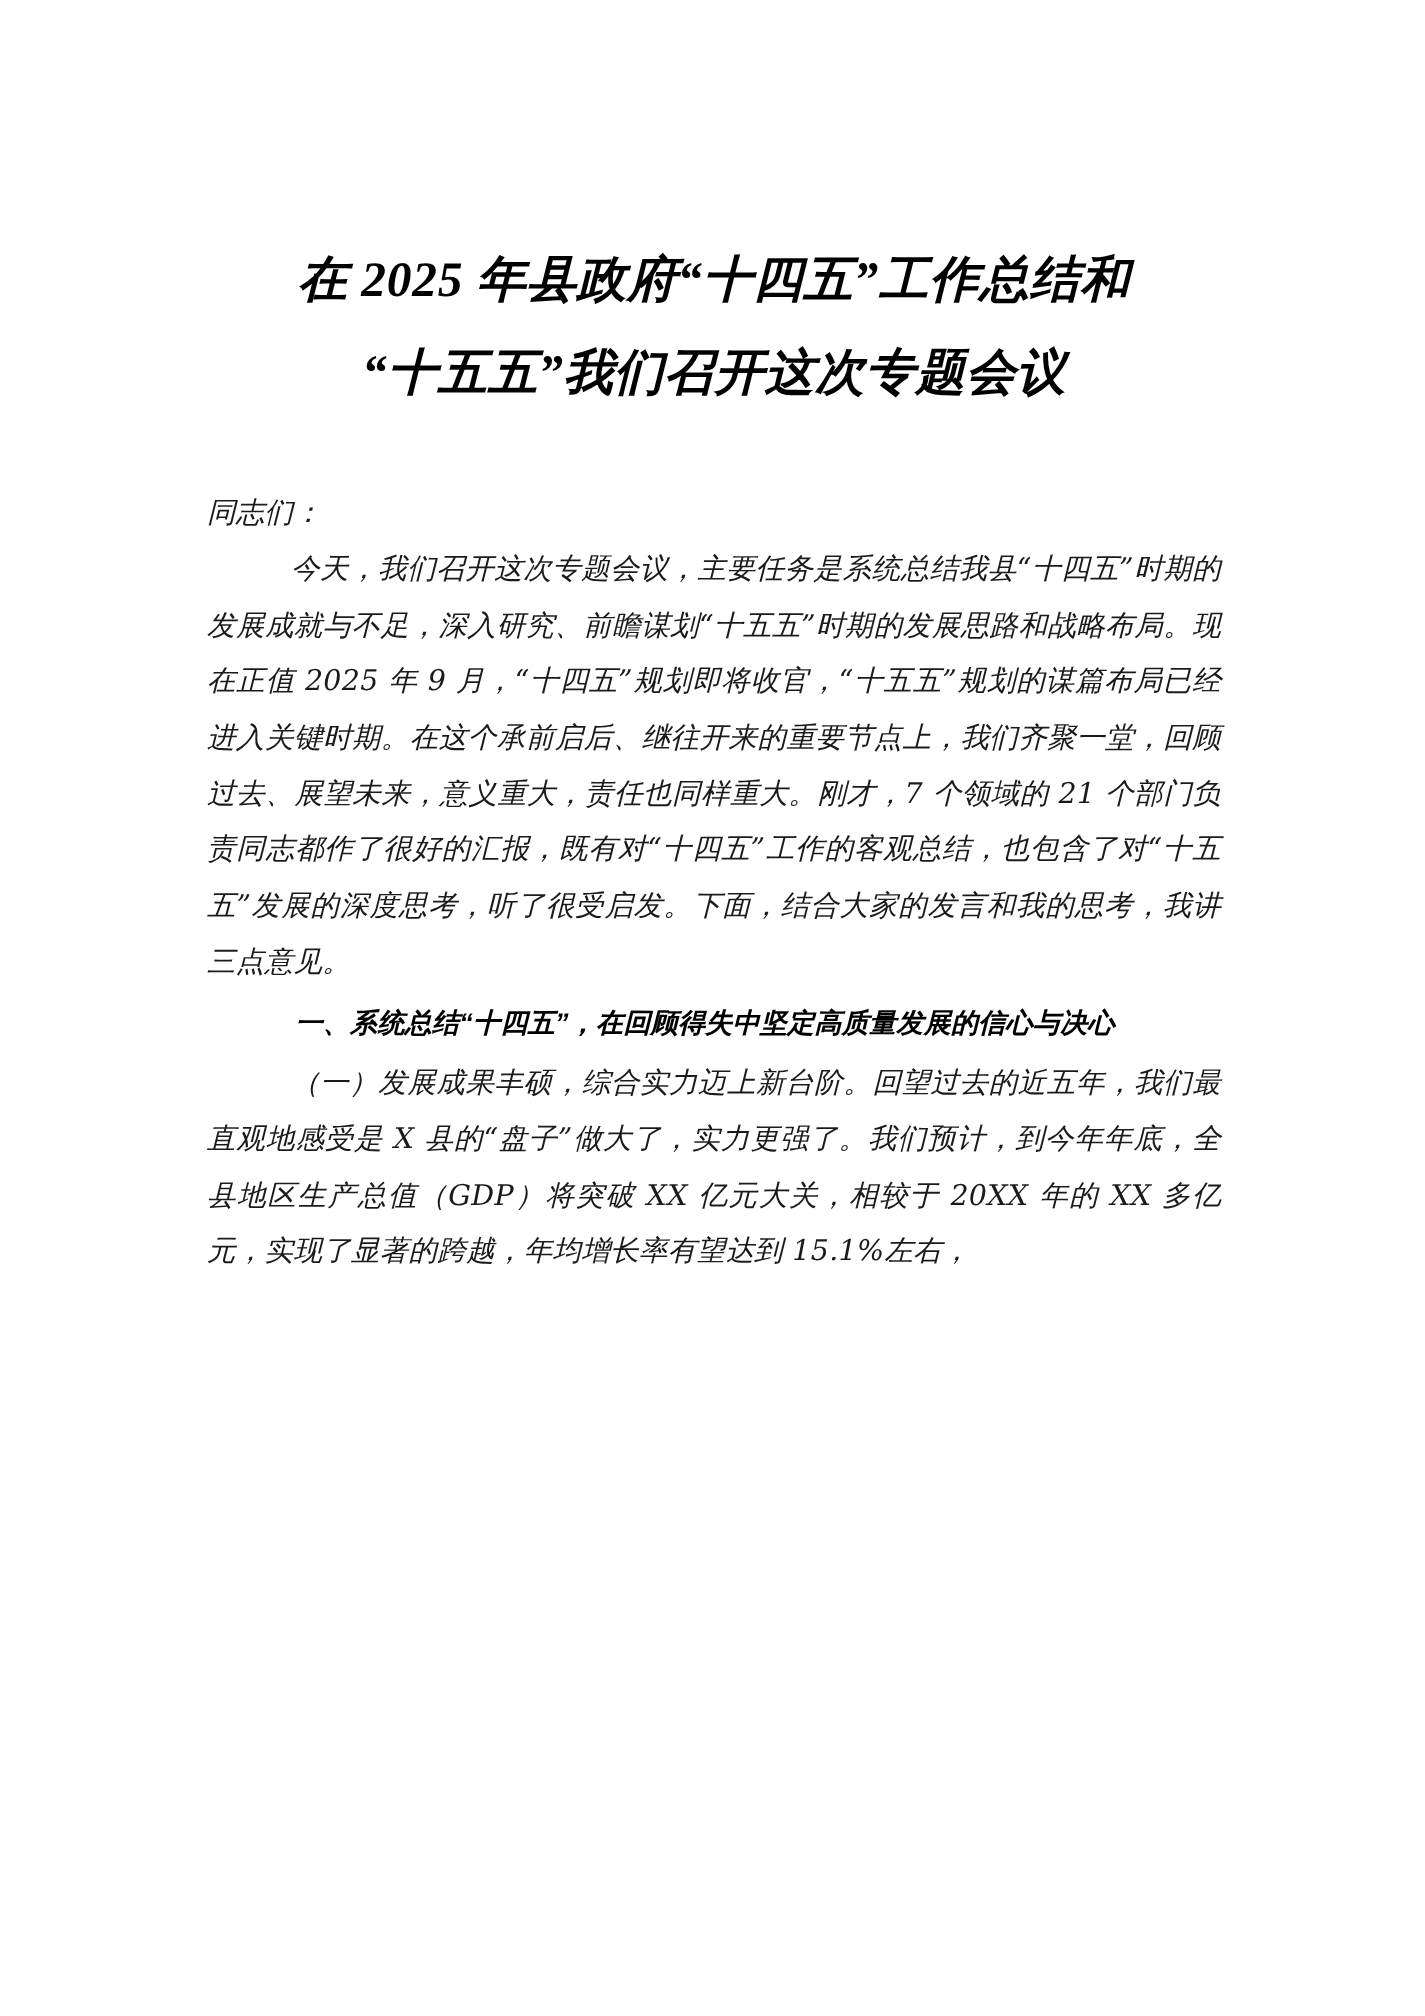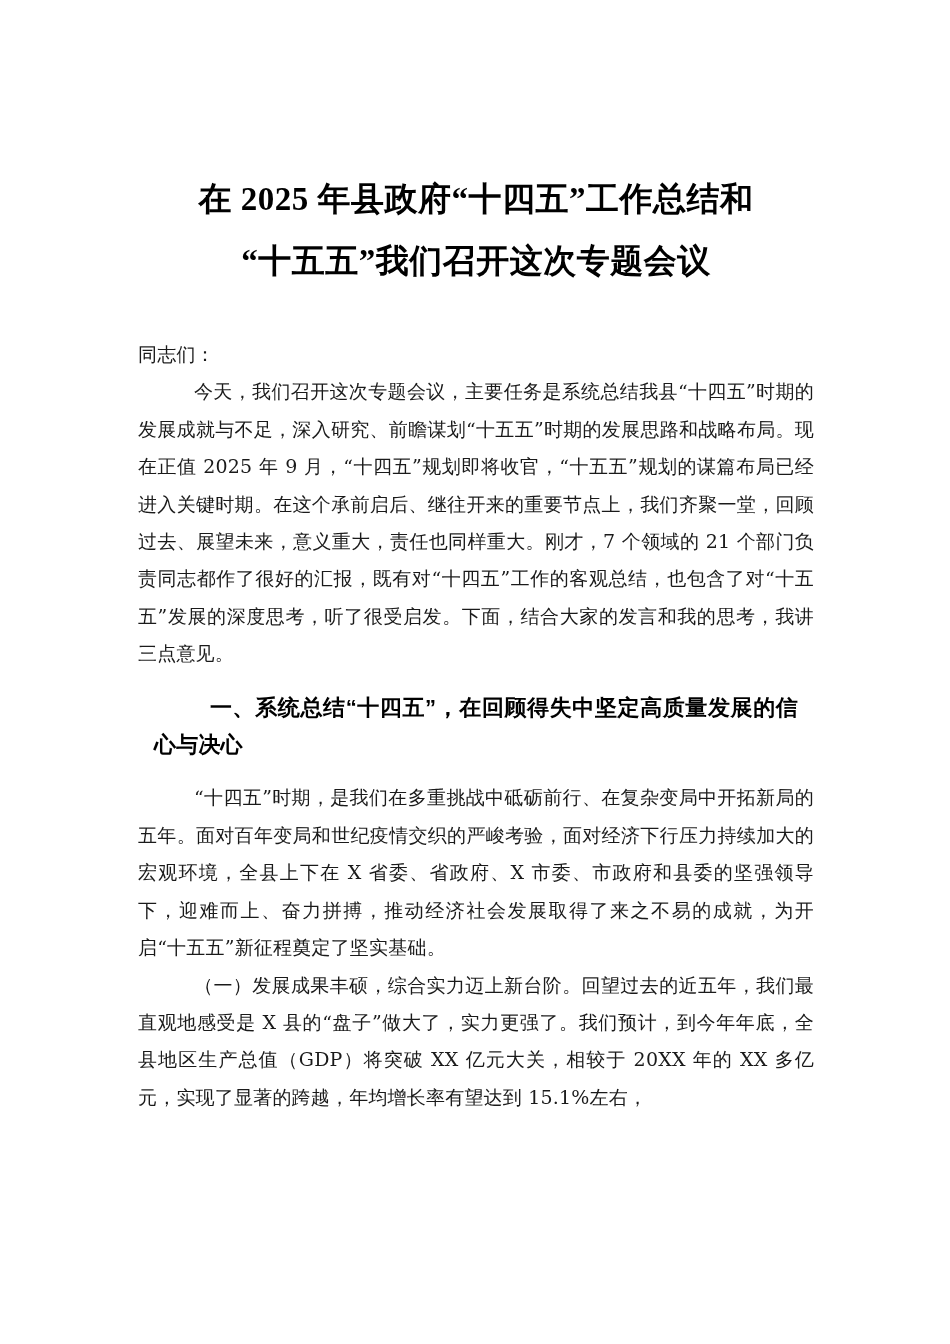--- a/index.html
+++ b/index.html
@@ -18,22 +18,23 @@
     position: relative;
     width: 950px;
     height: 1344px;
     background: #ffffff;
     box-sizing: border-box;
     padding: 0;
   }
   .content {
     position: absolute;
     left: 138px;
-    top: 16px;
+    top: 4px;
     width: 676px;
+    font-style: italic;
   }
 
   
   .doc-title {
     margin: 0;
     padding-top: 152px;
     text-align: center;
     font-family: "Liberation Serif", "DejaVu Serif", serif;
     font-weight: bold;
     font-size: 33px;
@@ -63,24 +64,24 @@
   }
   p.indent {
     text-indent: 56px;
   }
   p.salutation {
     text-indent: 0;
   }
 
   
   p.heading1 {
-    margin: 16px;
+    margin: 3px;
     font-family: "Liberation Sans", "DejaVu Sans", sans-serif;
     font-weight: bold;
-    font-size: 22px;
+    font-size: 18px;
     line-height: 37.4px;
     text-indent: 56px;
     text-align: justify;
     text-justify: inter-ideograph;
     letter-spacing: 0.2px;
     color: #000000;
   }
 </style>
 </head>
 <body>
@@ -90,18 +91,17 @@
 
     <h1 class="doc-title">
       <span class="tline">在 2025 年县政府“十四五”工作总结和</span>
       <span class="tline">“十五五”我们召开这次专题会议</span>
     </h1>
 
     <div class="body-block">
       <p class="para salutation">同志们：</p>
       <p class="para indent">今天，我们召开这次专题会议，主要任务是系统总结我县“十四五”时期的发展成就与不足，深入研究、前瞻谋划“十五五”时期的发展思路和战略布局。现在正值 2025 年 9 月，“十四五”规划即将收官，“十五五”规划的谋篇布局已经进入关键时期。在这个承前启后、继往开来的重要节点上，我们齐聚一堂，回顾过去、展望未来，意义重大，责任也同样重大。刚才，7 个领域的 21 个部门负责同志都作了很好的汇报，既有对“十四五”工作的客观总结，也包含了对“十五五”发展的深度思考，听了很受启发。下面，结合大家的发言和我的思考，我讲三点意见。</p>
       <p class="heading1">一、系统总结“十四五”，在回顾得失中坚定高质量发展的信心与决心</p>
-      <p class="para indent">“十四五”时期，是我们在多重挑战中砥砺前行、在复杂变局中开拓新局的五年。面对百年变局和世纪疫情交织的严峻考验，面对经济下行压力持续加大的宏观环境，全县上下在 X 省委、省政府、X 市委、市政府和县委的坚强领导下，迎难而上、奋力拼搏，推动经济社会发展取得了来之不易的成就，为开启“十五五”新征程奠定了坚实基础。</p>
       <p class="para indent">（一）发展成果丰硕，综合实力迈上新台阶。回望过去的近五年，我们最直观地感受是 X 县的“盘子”做大了，实力更强了。我们预计，到今年年底，全县地区生产总值（GDP）将突破 XX 亿元大关，相较于 20XX 年的 XX 多亿元，实现了显著的跨越，年均增长率有望达到 15.1%左右，</p>
     </div>
 
   </div>
 </div>
 
 </body></html>

